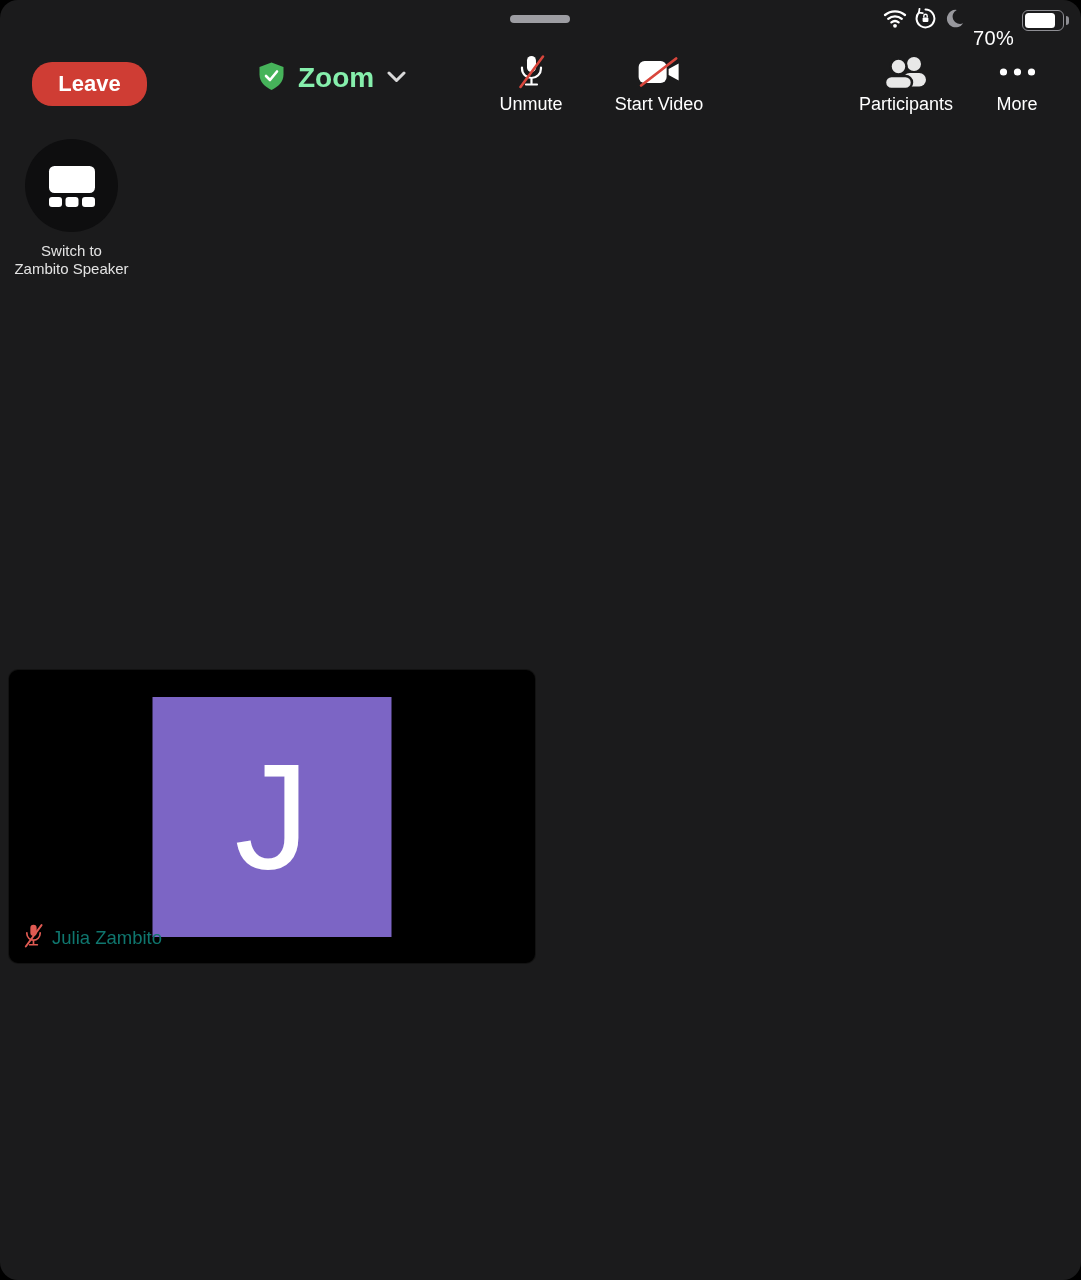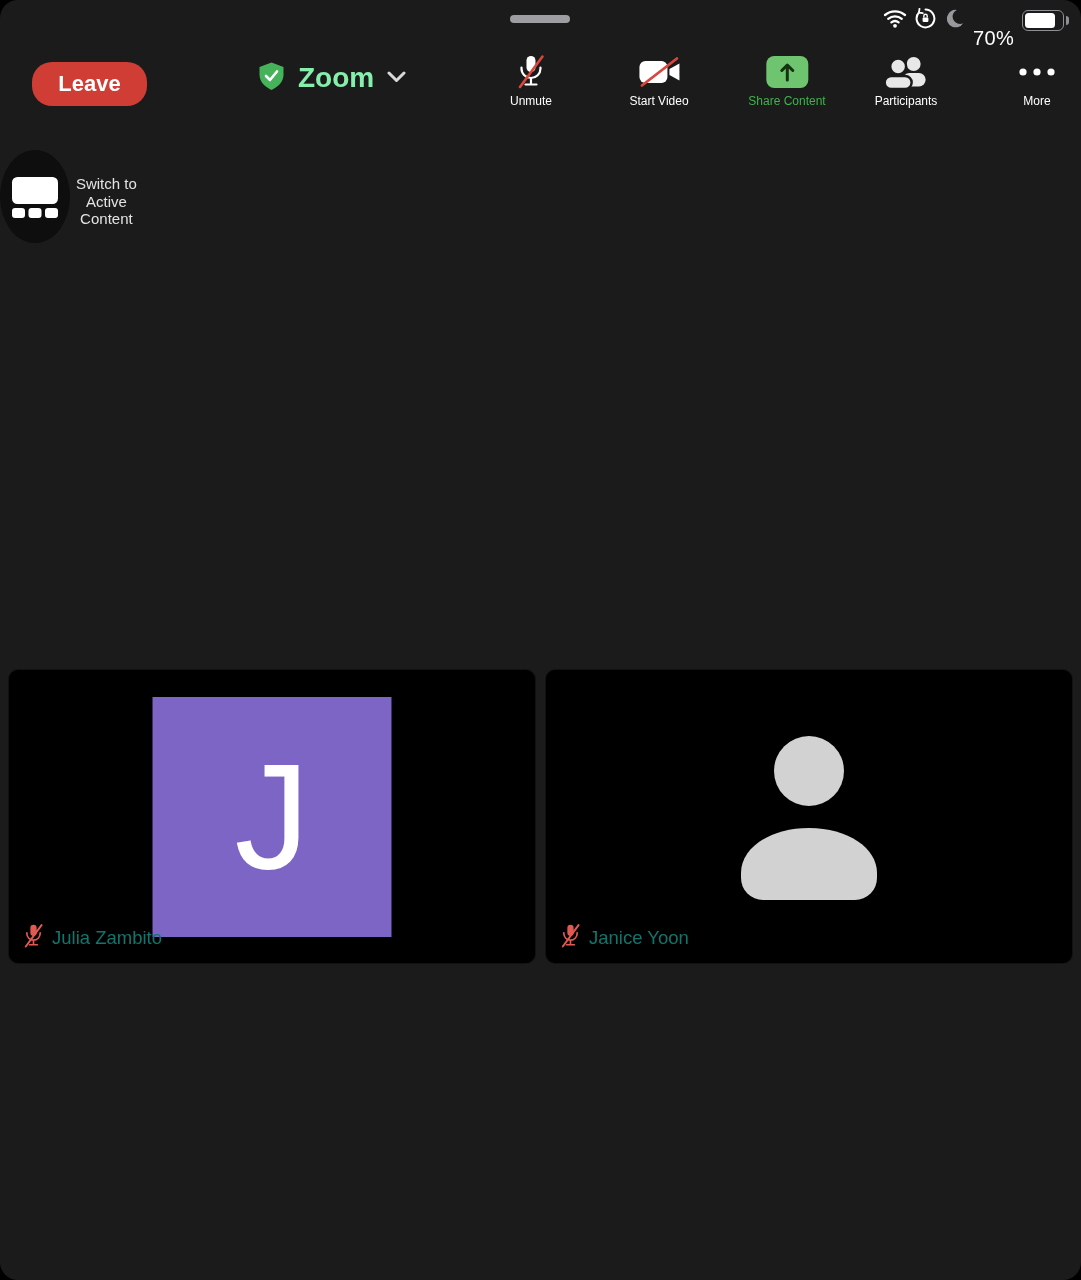--- a/index.html
+++ b/index.html
@@ -49,37 +49,37 @@
   .tb-btn{
     position:absolute; top:52px; transform:translateX(-50%);
     display:flex; flex-direction:column; align-items:center;
     background:none; border:none; cursor:pointer; color:#fff;
     font-family:inherit;
   }
   .tb-btn .icon-box{
     height:40px; display:flex; align-items:center; justify-content:center;
     margin-bottom:2px;
   }
-  .tb-btn .tb-label{ font-size:12px; color:#fff; white-space:nowrap; }
+  .tb-btn .tb-label{ font-size:18px; color:#fff; white-space:nowrap; }
   .btn-unmute{ left:531px; }
   .btn-video{ left:659px; }
   .btn-share{ left:787px; }
   .btn-participants{ left:906px; }
-  .btn-more{ left:1017px;margin-left:20px; }
+  .btn-more{ left:1017px; }
   .share-square{
     width:42px; height:32px; background:#6fc46f; border-radius:8px;
     display:flex; align-items:center; justify-content:center;
   }
   .btn-share .tb-label{ color:#41b24d; }
 
   
   .switch-btn{
-    position:absolute; left:0; top:150px; width:143px;
+    position:absolute; left:0; top:139px; width:143px;
     background:none; border:none; cursor:pointer; color:#e0e0e0;
-    display:flex; flex-direction:row; align-items:center;
+    display:flex; flex-direction:column; align-items:center;
     font-family:inherit;
   }
   .switch-circle{
     width:93px; height:93px; border-radius:50%; background:#0e0e0f;
     display:flex; align-items:center; justify-content:center;
   }
   .switch-label{ margin-top:10px; font-size:15px; line-height:17.5px; text-align:center; color:#e3e3e3; }
 
   
   .tile{
@@ -175,30 +175,20 @@
     <span class="icon-box">
       <svg width="44" height="32" viewBox="0 0 44 32" fill="none">
         <rect x="2" y="5" width="28" height="22" rx="6" fill="#fff"></rect>
         <path d="M32 13 l10 -5.5 v17 L32 19 Z" fill="#fff"></path>
         <line x1="4.5" y1="29.5" x2="39.5" y2="2.5" stroke="#d9463c" stroke-width="2.8" stroke-linecap="round"></line>
       </svg>
     </span>
     <span class="tb-label">Start Video</span>
   </button>
 
-  <button class="tb-btn btn-share">
-    <span class="icon-box">
-      <span class="share-square">
-        <svg width="16" height="20" viewBox="0 0 16 20" fill="none">
-          <path d="M8 18 V3 M2.5 8.5 L8 3 l5.5 5.5" stroke="#133313" stroke-width="3" stroke-linecap="round" stroke-linejoin="round"></path>
-        </svg>
-      </span>
-    </span>
-    <span class="tb-label">Share Content</span>
-  </button>
 
   <button class="tb-btn btn-participants">
     <span class="icon-box">
       <svg width="44" height="34" viewBox="0 0 44 34">
         <circle cx="30" cy="9" r="7" fill="#e8e8e8"></circle>
         <rect x="19" y="18" width="23" height="13.5" rx="6.7" fill="#e8e8e8"></rect>
         <circle cx="14.5" cy="11.5" r="8" fill="#e8e8e8" stroke="#1b1b1c" stroke-width="2.5"></circle>
         <rect x="1" y="21" width="27" height="13" rx="6.5" fill="#e8e8e8" stroke="#1b1b1c" stroke-width="2.5"></rect>
       </svg>
     </span>
@@ -220,21 +210,21 @@
     <span class="switch-circle">
       <svg width="48" height="42" viewBox="0 0 48 42">
         <rect x="1" y="1" width="46" height="27" rx="5.5" fill="#fff"></rect>
         <rect x="1" y="32" width="13" height="10" rx="3" fill="#fff"></rect>
         <rect x="17.5" y="32" width="13" height="10" rx="3" fill="#fff"></rect>
         <rect x="34" y="32" width="13" height="10" rx="3" fill="#fff"></rect>
       </svg>
     </span>
     <span class="switch-label">
       <span>Switch to</span><br>
-      <span>Active Content</span>
+      <span>Zambito Speaker</span>
     </span>
   </button>
 
   <div class="tile tile-left">
     <div class="letter-avatar">
       <span>J</span>
     </div>
     <div class="name-row">
       <span>
         <svg width="21" height="26" viewBox="0 0 30 36" fill="none">
@@ -242,34 +232,14 @@
           <path d="M5.5 13.5 v1 a9.5 9.5 0 0 0 19 0 v-1" stroke="#e05a52" stroke-width="2.4" stroke-linecap="round"></path>
           <line x1="15" y1="25" x2="15" y2="29.5" stroke="#e05a52" stroke-width="2.4" stroke-linecap="round"></line>
           <line x1="9.5" y1="30.5" x2="20.5" y2="30.5" stroke="#e05a52" stroke-width="2.4" stroke-linecap="round"></line>
           <line x1="4" y1="33" x2="26.5" y2="2.5" stroke="#e05a52" stroke-width="2.8" stroke-linecap="round"></line>
         </svg>
       </span>
       <span class="p-name">Julia Zambito</span>
     </div>
   </div>
 
-  <div class="tile tile-right">
-    <span class="silhouette">
-      <svg width="140" height="170" viewBox="0 0 140 170">
-        <circle cx="70" cy="37" r="35" fill="#d2d2d2"></circle>
-        <path d="M70 94 c 39 0 68 20 68 45 v 5 a 22 22 0 0 1 -22 22 h -92 a 22 22 0 0 1 -22 -22 v -5 c 0 -25 29 -45 68 -45 z" fill="#d2d2d2"></path>
-      </svg>
-    </span>
-    <div class="name-row">
-      <span>
-        <svg width="21" height="26" viewBox="0 0 30 36" fill="none">
-          <rect x="10.5" y="2" width="9" height="16" rx="4.5" fill="#e05a52"></rect>
-          <path d="M5.5 13.5 v1 a9.5 9.5 0 0 0 19 0 v-1" stroke="#e05a52" stroke-width="2.4" stroke-linecap="round"></path>
-          <line x1="15" y1="25" x2="15" y2="29.5" stroke="#e05a52" stroke-width="2.4" stroke-linecap="round"></line>
-          <line x1="9.5" y1="30.5" x2="20.5" y2="30.5" stroke="#e05a52" stroke-width="2.4" stroke-linecap="round"></line>
-          <line x1="4" y1="33" x2="26.5" y2="2.5" stroke="#e05a52" stroke-width="2.8" stroke-linecap="round"></line>
-        </svg>
-      </span>
-      <span class="p-name">Janice Yoon</span>
-    </div>
-  </div>
 
 </div>
 
 </body></html>

